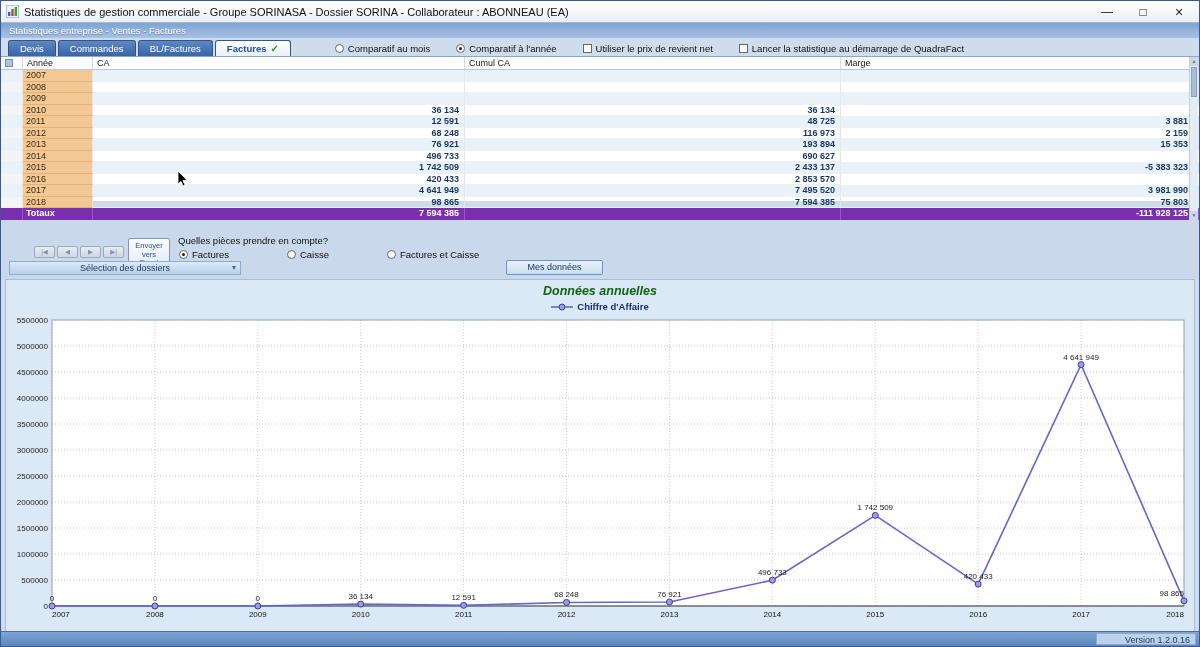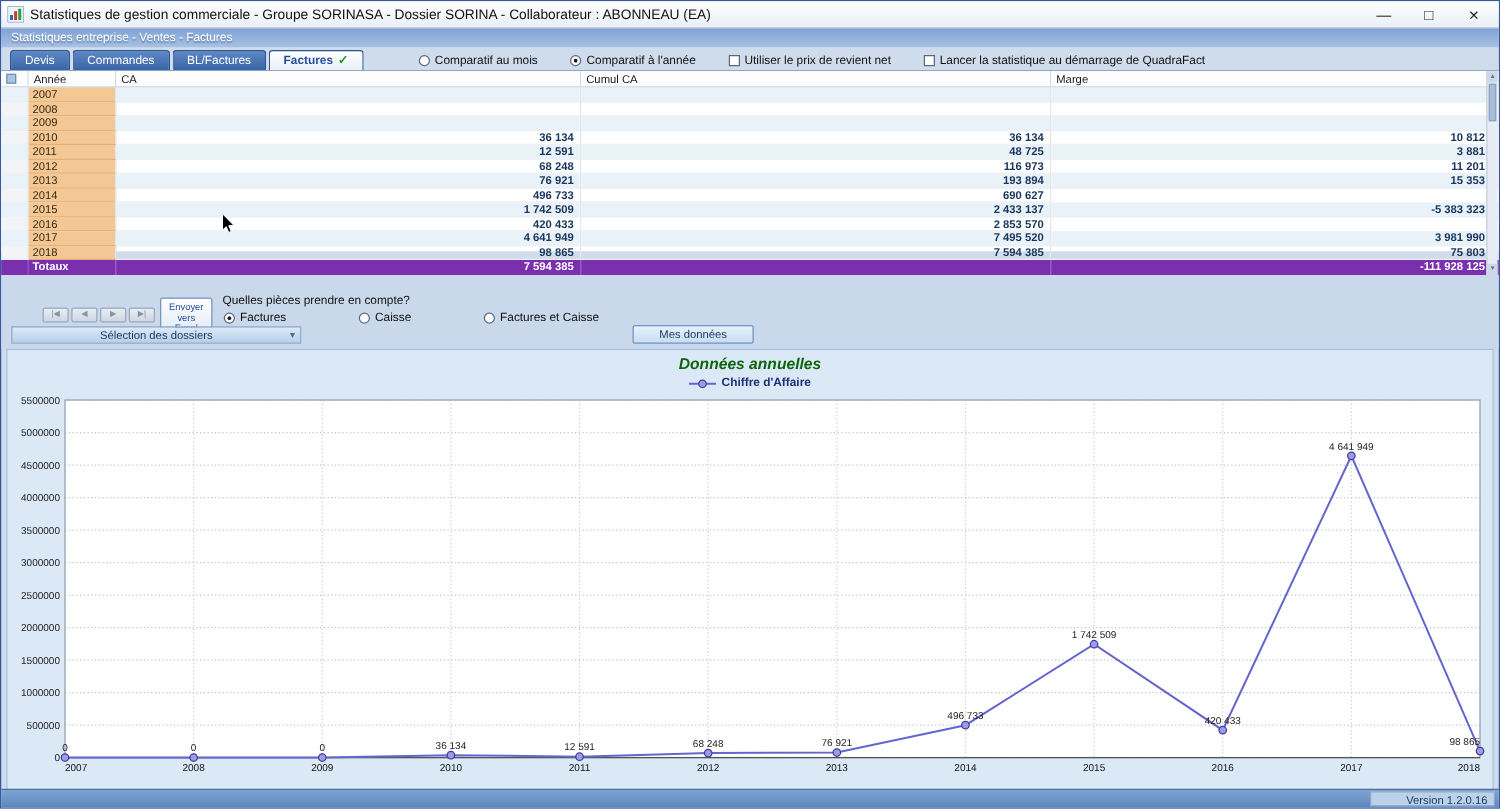--- a/index.html
+++ b/index.html
@@ -179,35 +179,34 @@
           <div class="td annee">2009</div>
           <div class="td num"></div>
           <div class="td num"></div>
           <div class="td num last"></div>
         </div>
         <div class="trow">
           <div class="td sel"></div>
           <div class="td annee">2010</div>
           <div class="td num">36 134</div>
           <div class="td num">36 134</div>
-          <div class="td num last">10 812</div>
         </div>
         <div class="trow alt">
           <div class="td sel"></div>
           <div class="td annee">2011</div>
           <div class="td num">12 591</div>
           <div class="td num">48 725</div>
           <div class="td num last">3 881</div>
         </div>
         <div class="trow">
           <div class="td sel"></div>
           <div class="td annee">2012</div>
           <div class="td num">68 248</div>
           <div class="td num">116 973</div>
-          <div class="td num last">11 201</div>
+          <div class="td num last">2 159</div>
         </div>
         <div class="trow alt">
           <div class="td sel"></div>
           <div class="td annee">2013</div>
           <div class="td num">76 921</div>
           <div class="td num">193 894</div>
           <div class="td num last">15 353</div>
         </div>
         <div class="trow">
           <div class="td sel"></div>

